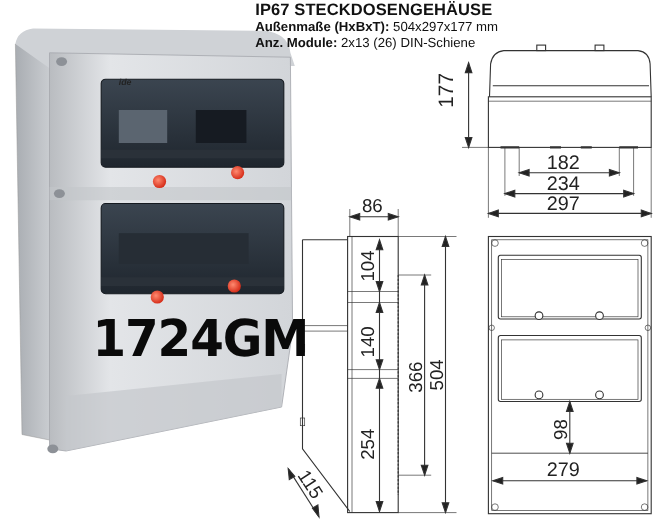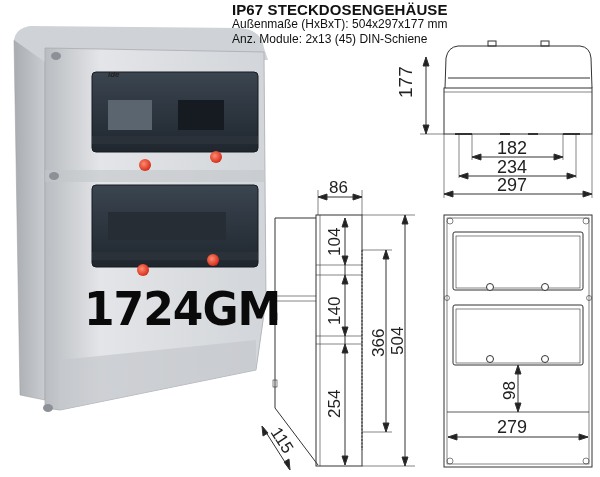--- a/index.html
+++ b/index.html
@@ -1,21 +1,21 @@
 <!DOCTYPE html>
 <html><head>
 <meta charset="utf-8">
 <style>
   html, body { margin: 0; padding: 0; background: #ffffff; }
   body { width: 600px; height: 477px; position: relative; overflow: hidden; font-family: "Liberation Sans", sans-serif; }
   .abs { position: absolute; }
   .hdr { left: 232px; top: 2px; width: 370px; line-height: 15px; color: #111; }
   .hdr .title { font-weight: bold; font-size: 15px; letter-spacing: 0.1px; }
   .hdr .line { font-size: 12px; }
-  .hdr .line b { font-weight: normal; margin-top: 47px; }
+  .hdr .line b { font-weight: bold; margin-top: 47px; }
   .model { left: 84px; top: 283px; font-family: "DejaVu Sans", sans-serif; font-weight: bold; font-size: 44px; color: #0a0a0a; letter-spacing: -1px; transform: scaleY(1.05); }
   svg text { font-family: "Liberation Sans", sans-serif; fill: #222; }
 </style>
 </head>
 <body>
 
 <svg class="abs" style="left:0;top:0" width="600" height="477" viewBox="0 0 600 477">
   <defs>
     <linearGradient id="bodyG" x1="0" x2="1" y1="0" y2="0">
       <stop offset="0" stop-color="#b9bcc0"></stop>
@@ -195,17 +195,17 @@
 </svg>
 
 <div class="abs hdr">
   <div class="title">IP67 STECKDOSENGEHÄUSE</div>
   <div class="line">
     <b>Außenmaße (HxBxT):</b>
     <span>504x297x177 mm</span>
   </div>
   <div class="line">
     <b>Anz. Module:</b>
-    <span>2x13 (45) DIN-Schiene</span>
+    <span>2x13 (26) DIN-Schiene</span>
   </div>
 </div>
 
 <div class="abs model">1724GM</div>
 
 </body></html>

